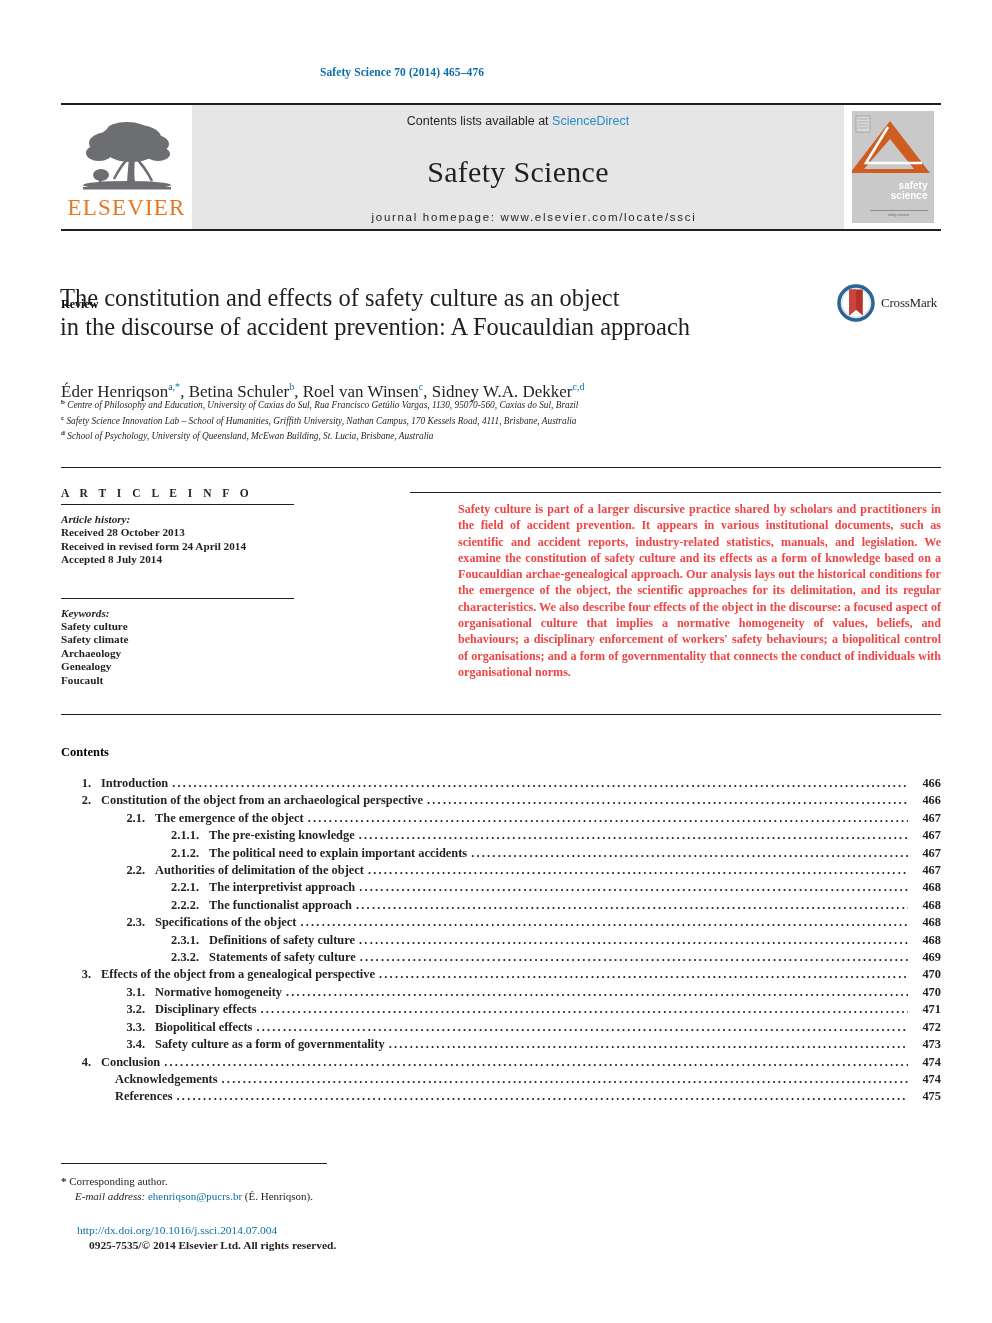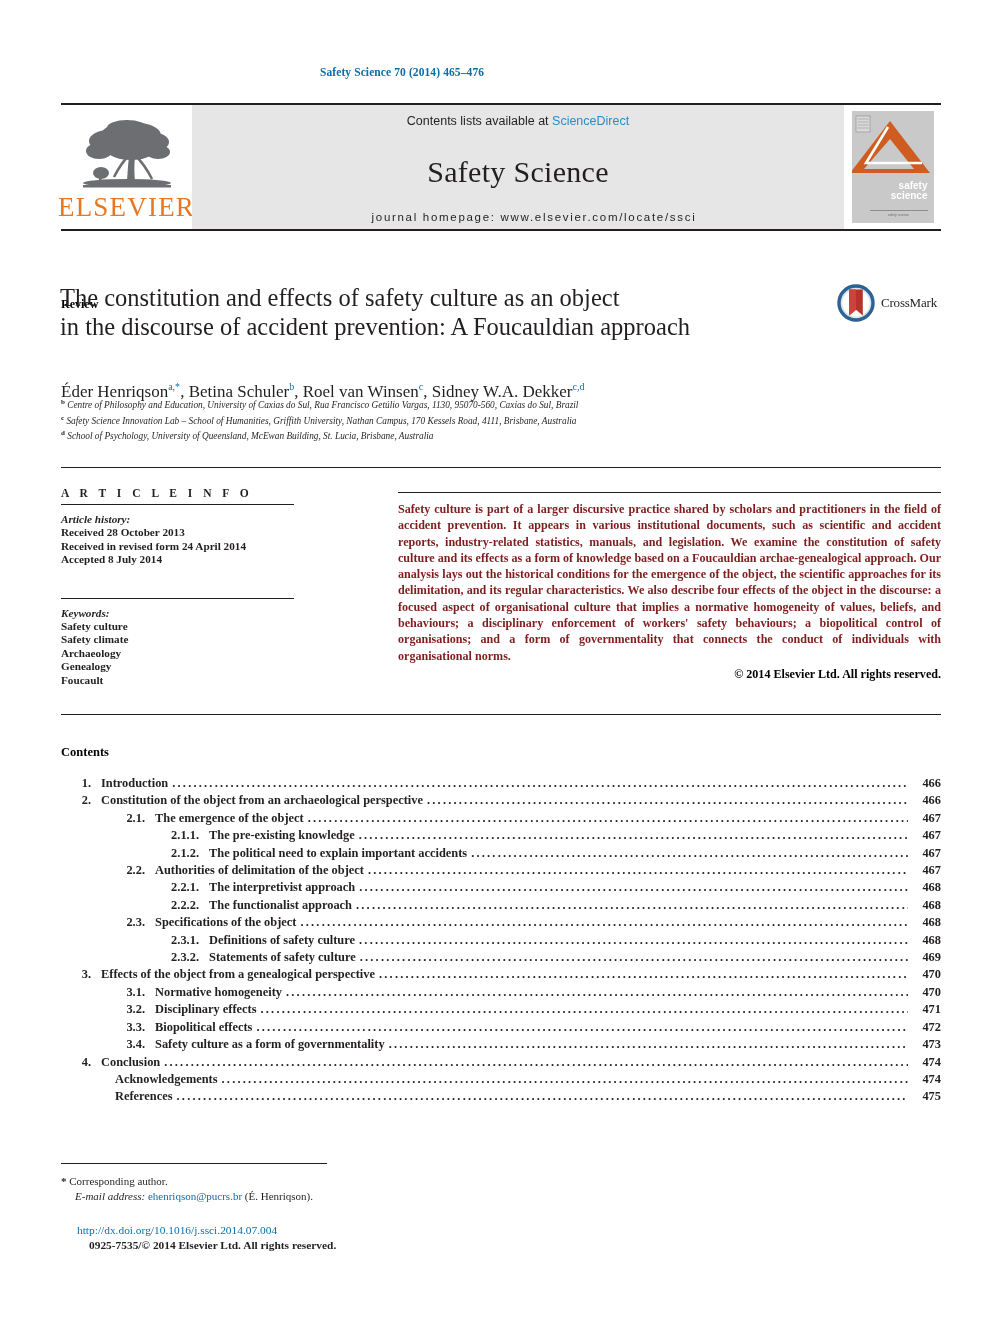--- a/index.html
+++ b/index.html
@@ -55,21 +55,21 @@
     display: flex;
     flex-direction: column;
     align-items: center;
     justify-content: center;
     padding-top: 4px;
     box-sizing: border-box;
   }
   .elsevier-tree { display:block; }
   .elsevier-word {
     font-family: "Liberation Serif", serif;
-    font-size: 27px;
+    font-size: 23px;
     letter-spacing: 1.2px;
     color: #e87722;
     line-height: 1;
     margin-top: 1px;
   }
   .masthead-center {
     flex: 1 1 auto;
     background: #e6e6e6;
     display: flex;
     flex-direction: column;
@@ -218,21 +218,21 @@
     position: absolute;
     top: 467px;
     left: 61px;
     width: 880px;
     border-top: 1px solid #231f20;
     box-sizing: border-box;
     padding-top: 0;
   }
   .ia-cols {
     display: flex;
-    gap: 4px;
+    gap: 16px;
     padding-top: 19px;
   }
   .col-info { width: 333px; flex: 0 0 333px; }
   .col-abs  { flex: 1 1 auto; }
 
   .sec-head {
     font-family: "Liberation Serif", serif;
     font-weight: bold;
     font-size: 11.5px;
     letter-spacing: 4px;
@@ -257,21 +257,22 @@
     font-style: italic;
   }
   .info-gap { height: 26px; }
 
   .abs-text {
     font-family: "Liberation Serif", serif;
     font-size: 12.1px;
     line-height: 16.3px;
     font-weight: bold;
     text-align: justify;
-    color: #7f1d1d;
+    color: #ef4444;
+    margin-left: 48px;
   }
   .abs-copy {
     text-align: right;
     font-family: "Liberation Serif", serif;
     font-size: 12.1px;
     font-weight: bold;
     margin-top: 3px;
   }
 
   .mid-rule {
@@ -474,21 +475,20 @@
           <div>Safety climate</div>
           <div>Archaeology</div>
           <div>Genealogy</div>
           <div>Foucault</div>
         </div>
       </div>
 
       <div class="col-abs">
         <div class="rule"></div>
         <div class="abs-text">Safety culture is part of a larger discursive practice shared by scholars and practitioners in the field of accident prevention. It appears in various institutional documents, such as scientific and accident reports, industry-related statistics, manuals, and legislation. We examine the constitution of safety culture and its effects as a form of knowledge based on a Foucauldian archae-genealogical approach. Our analysis lays out the historical conditions for the emergence of the object, the scientific approaches for its delimitation, and its regular characteristics. We also describe four effects of the object in the discourse: a focused aspect of organisational culture that implies a normative homogeneity of values, beliefs, and behaviours; a disciplinary enforcement of workers' safety behaviours; a biopolitical control of organisations; and a form of governmentality that connects the conduct of individuals with organisational norms.</div>
-        <div class="abs-copy">© 2014 Elsevier Ltd. All rights reserved.</div>
       </div>
     </div>
   </div>
 
   <div class="mid-rule"></div>
 
   <div class="contents">
     <div class="contents-title">Contents</div>
     <div id="toc-list">
         <div class="toc-row lvl1">

